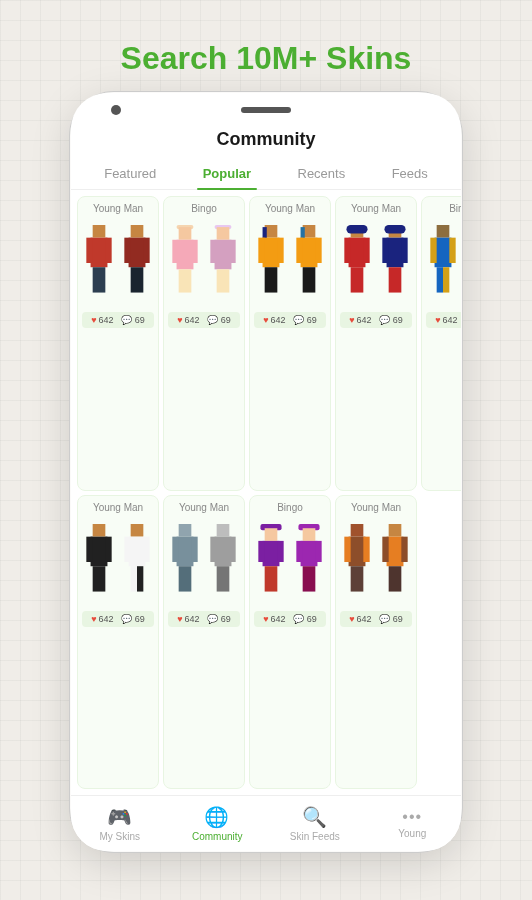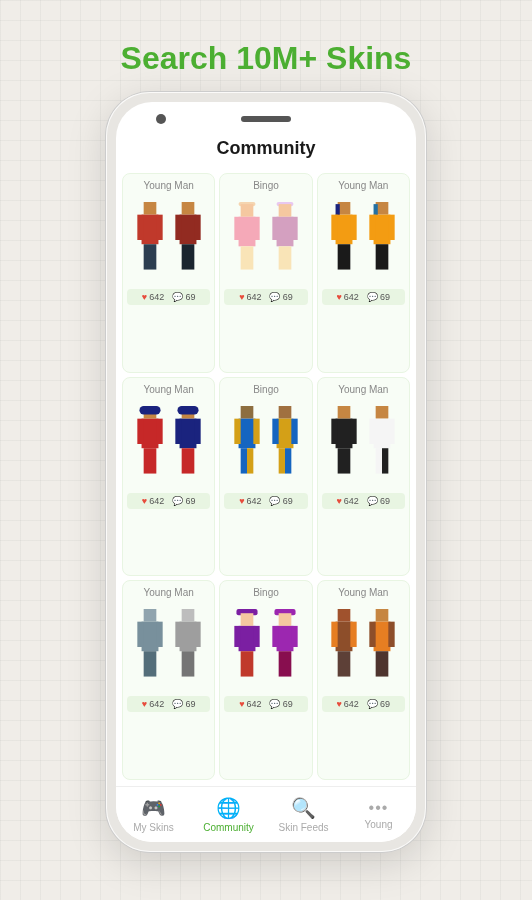--- a/index.html
+++ b/index.html
@@ -22,25 +22,25 @@
     .hero-title {
       margin-top: 40px;
       font-size: 32px;
       font-weight: 800;
       color: #4caf32;
       text-align: center;
       margin-bottom: 15px;
     }
 
     .phone-wrapper {
-      width: 320px;
+      width: 392px;
       height: 760px;
       background: #e8e6e2;
       border-radius: 44px;
-      padding: 10px;
+      padding: 1px;
       box-shadow: 
         0 0 0 1px #ccc,
         0 10px 40px rgba(0,0,0,0.15),
         inset 0 0 0 1px rgba(255,255,255,0.8);
       position: relative;
     }
 
     .phone-inner {
       width: 100%;
       height: 100%;
@@ -120,21 +120,21 @@
       height: 2px;
       background: #4caf32;
       border-radius: 2px;
     }
 
     .skins-grid {
       flex: 1;
       overflow-y: auto;
       padding: 6px;
       display: grid;
-      grid-template-columns: repeat(3, 1fr);
+      grid-template-columns: repeat(5, 1fr);
       gap: 4px;
     }
 
     .skin-card {
       background: #f8fdf6;
       border-radius: 8px;
       display: flex;
       flex-direction: column;
       align-items: center;
       padding: 6px 4px 4px;
@@ -235,20 +235,26 @@
 
     <div class="phone-top-bar">
       <div class="camera"></div>
       <div class="speaker"></div>
     </div>
 
     <div class="screen-content">
 
       <div class="page-title">Community</div>
 
+      <div class="tabs">
+        <div class="tab">Featured</div>
+        <div class="tab active">Popular</div>
+        <div class="tab">Recents</div>
+        <div class="tab">Feeds</div>
+      </div>
 
       <div class="skins-grid">
 
         <div class="skin-card">
           <span class="skin-name">Young Man</span>
           <div class="skin-image-area">
             <svg class="skin-svg" viewBox="0 0 16 36">
               <rect x="5" y="0" width="6" height="6" fill="#c68642"></rect>
               <rect x="4" y="6" width="8" height="14" fill="#c0392b"></rect>
               <rect x="2" y="6" width="3" height="12" fill="#c0392b"></rect>

